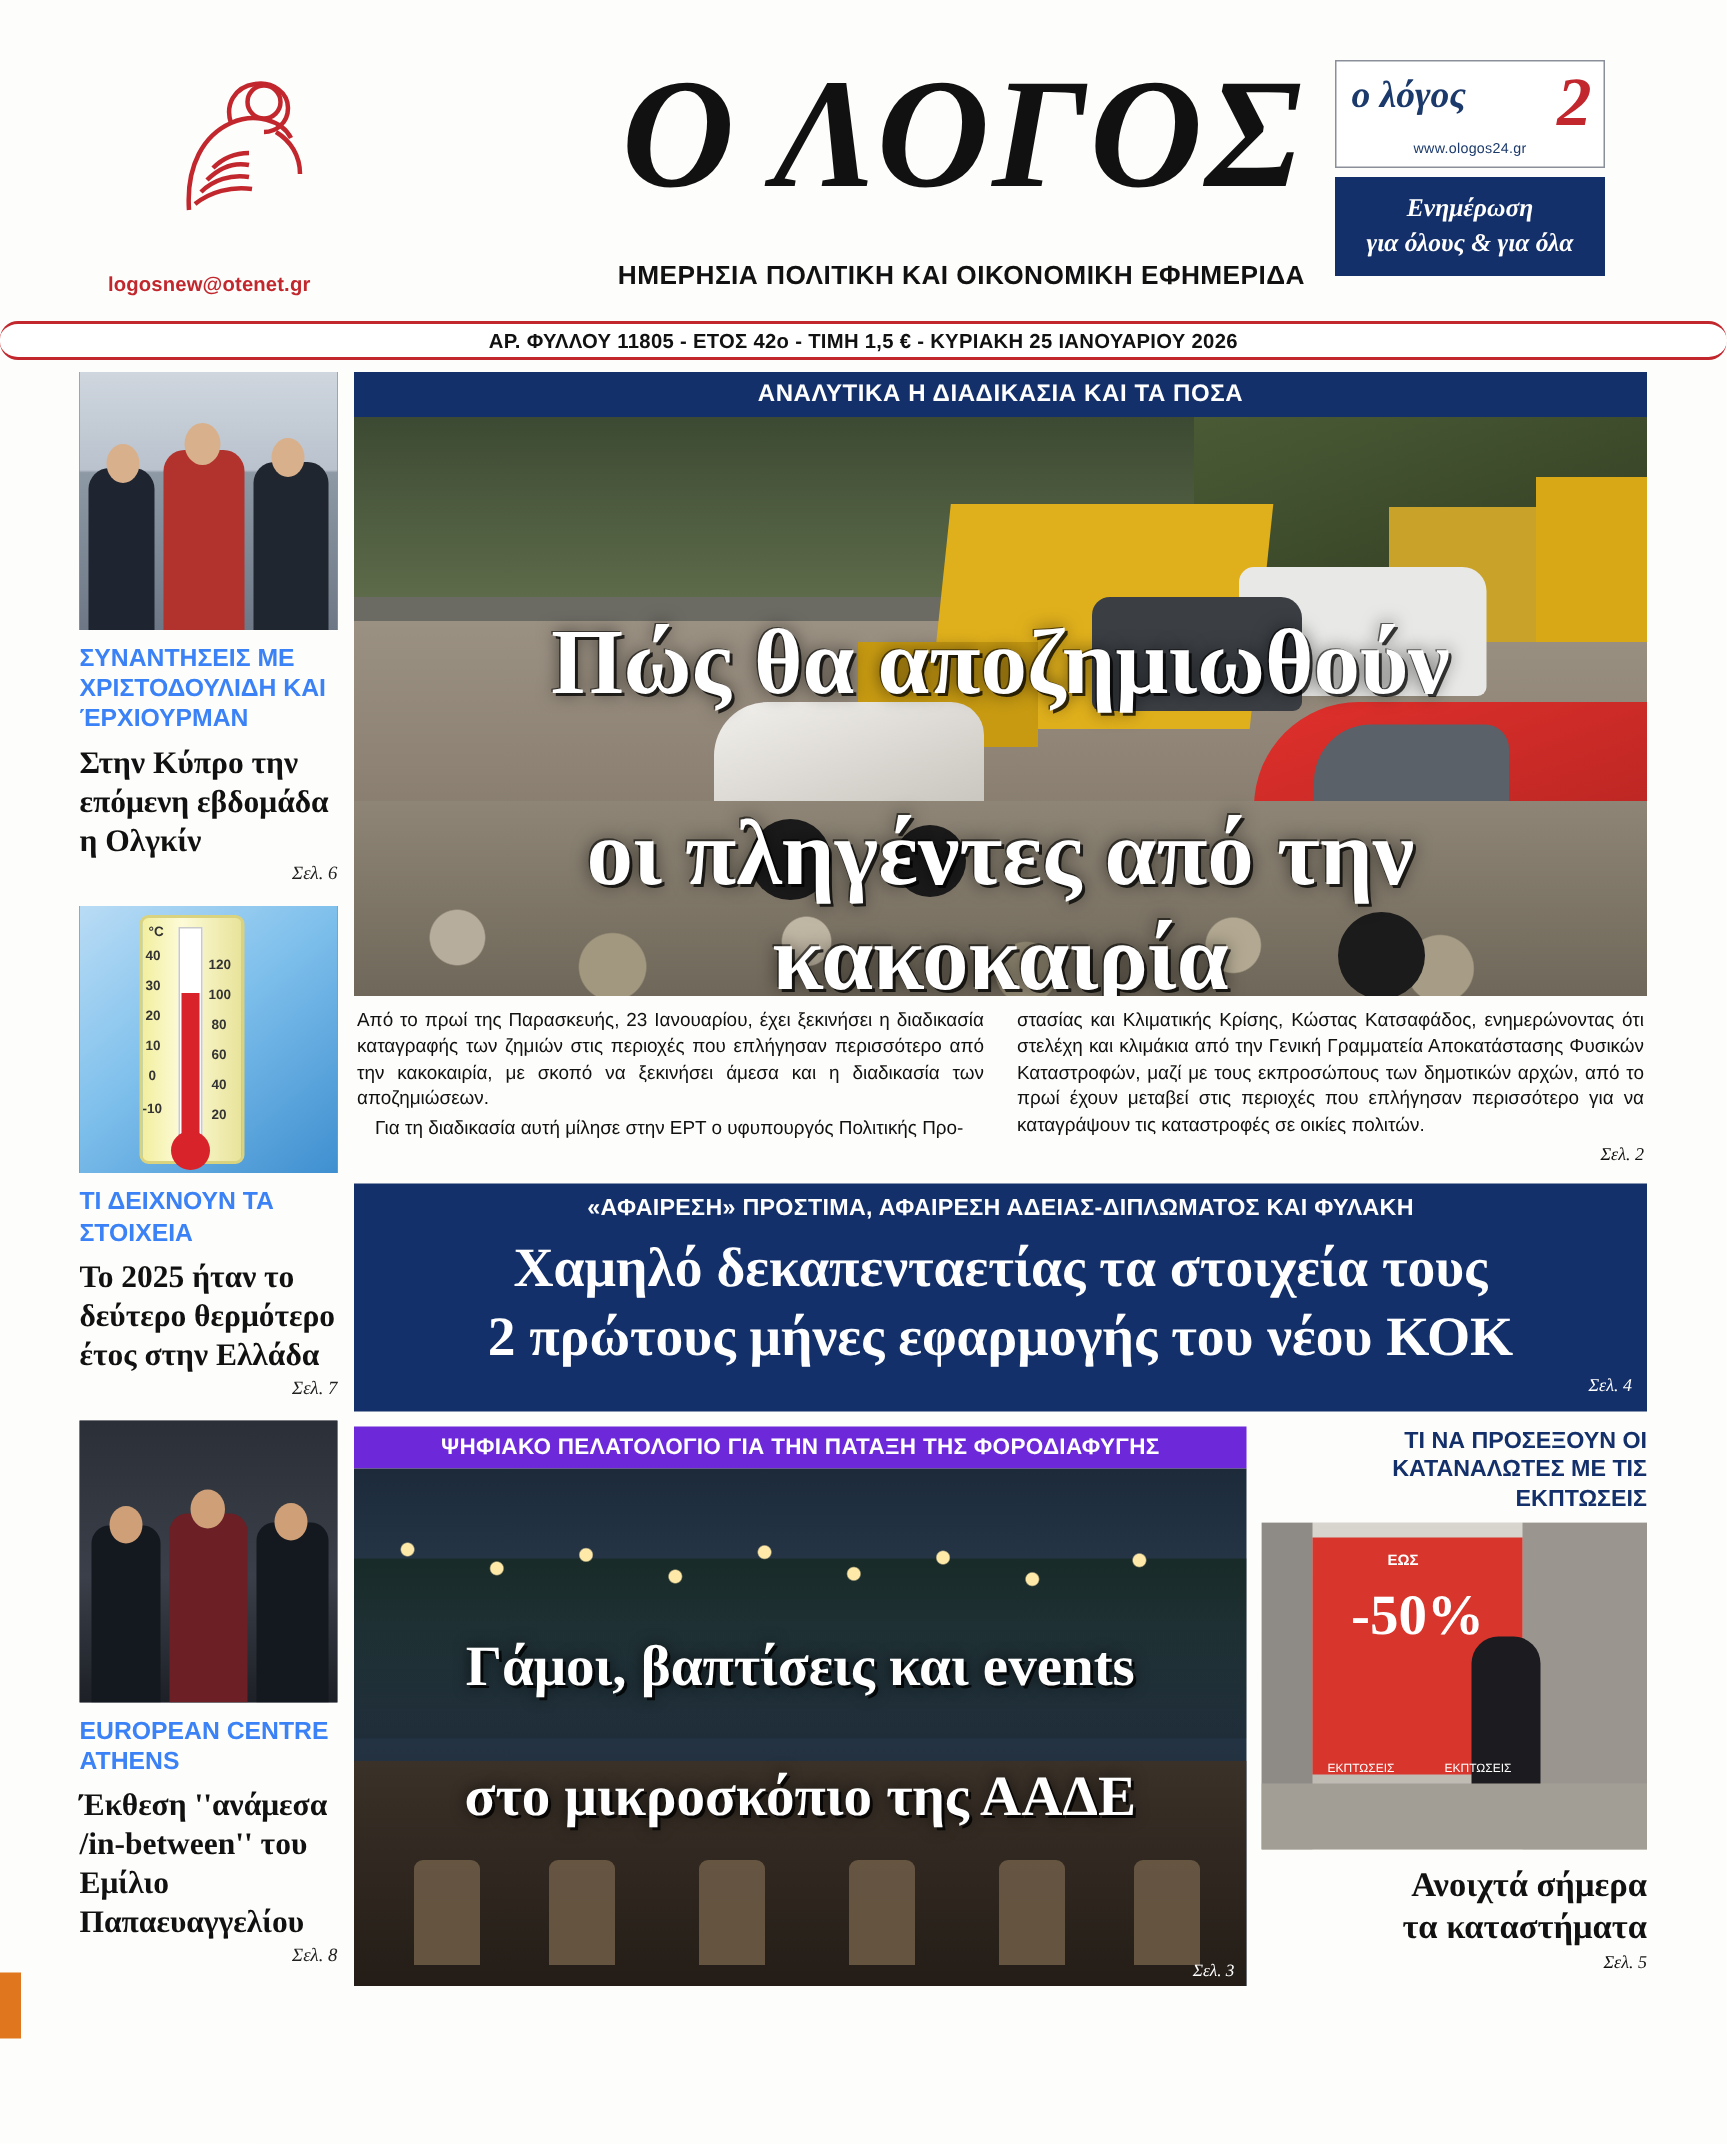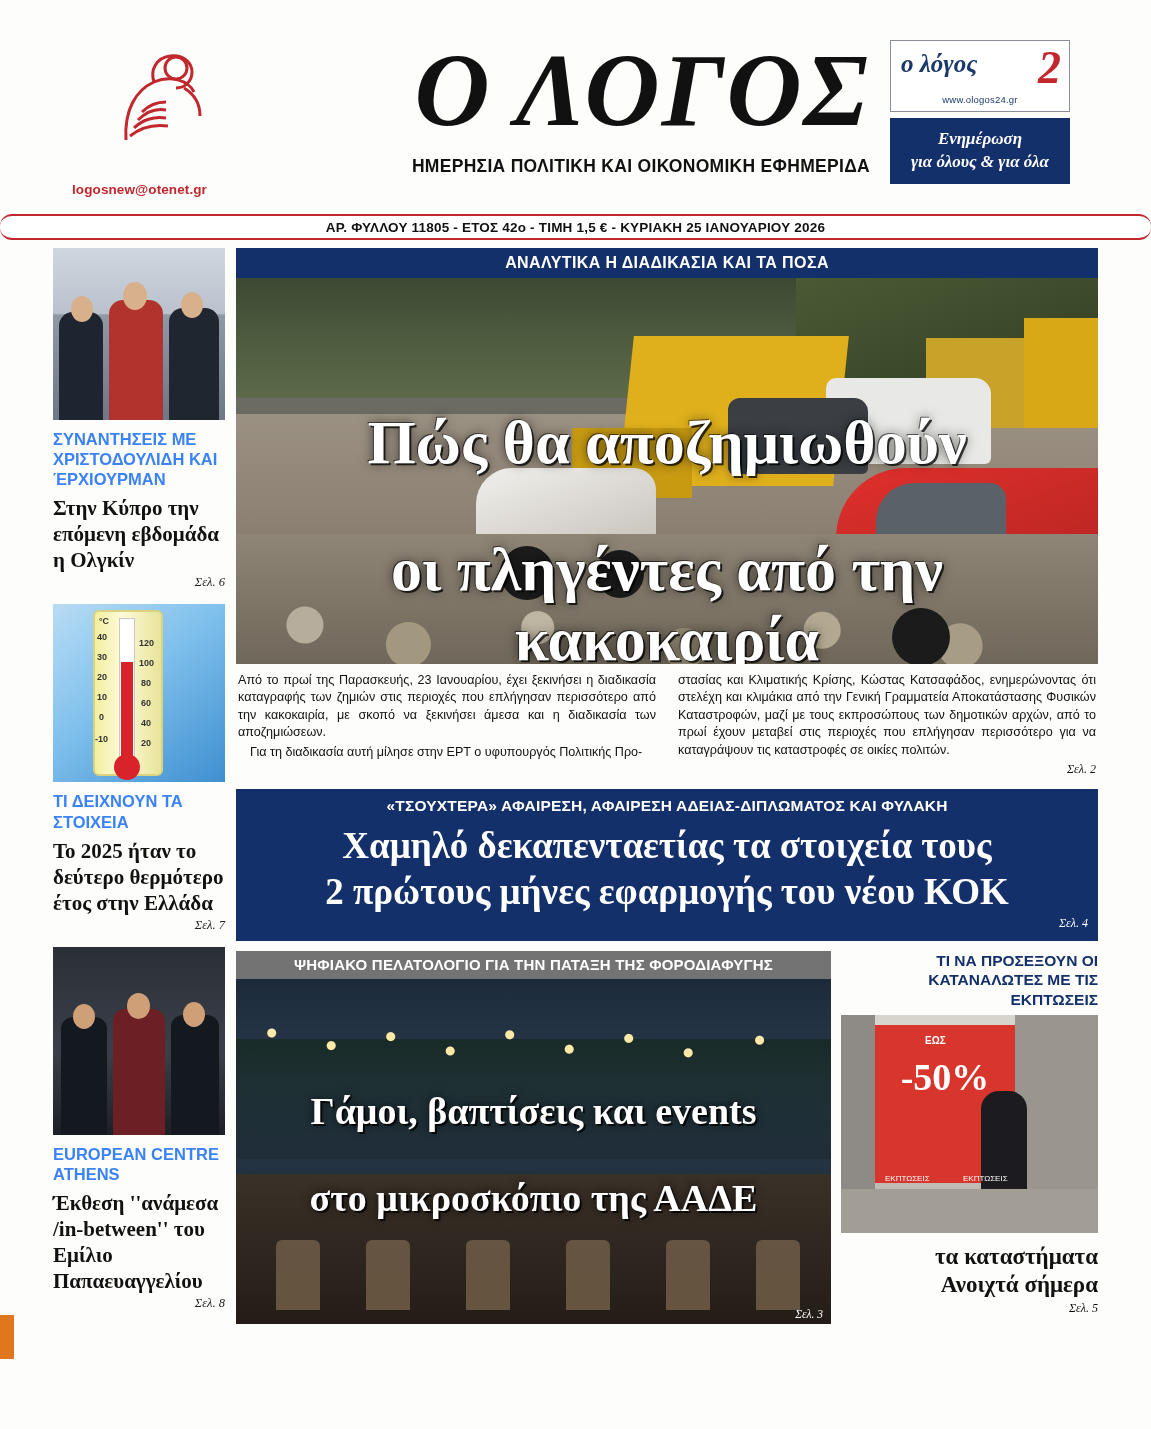--- a/index.html
+++ b/index.html
@@ -25,21 +25,21 @@
     font-size:13.5px; font-weight:bold; color:#c1272d; letter-spacing:0.1px;
   }
   .title-block { position:absolute; left:250px; top:38px; width:620px; text-align:right; }
   .paper-title {
     font-family:"Liberation Serif", serif;
     font-size:104px; font-weight:bold; font-style:italic;
     letter-spacing:2px; line-height:1; color:#111;
     margin:0;
   }
   .paper-sub {
-    margin-top:14px;
+    margin-top:31px;
     font-size:17.5px; font-weight:bold; letter-spacing:0.3px; color:#111;
   }
   .masthead-right { position:absolute; left:890px; top:40px; width:180px; }
   .site-badge {
     border:1.5px solid #8a8f9a; background:#fff; height:72px; position:relative;
     padding:10px 8px 0 10px;
   }
   .site-badge .ologos {
     font-family:"Liberation Serif", serif; font-style:italic; font-weight:bold;
     font-size:25px; color:#1b3a6b; line-height:1;
@@ -229,21 +229,21 @@
   .kok-kicker { text-align:center; font-size:15.5px; font-weight:bold; letter-spacing:0.2px; }
   .kok-head {
     text-align:center; font-family:"Liberation Serif", serif; font-weight:bold;
     font-size:37px; line-height:1.22; margin-top:8px;
   }
   .kok-sel { text-align:right; font-family:"Liberation Serif", serif; font-style:italic; font-size:12px; color:#fff; margin-top:2px; }
 
   .bottom-row { margin-top:10px; display:flex; gap:10px; width:862px; }
   .bl { width:595px; }
   .bl-strip {
-    background:#737373; color:#fff; height:28px; display:flex; align-items:center; justify-content:center;
+    background:#6d28d9; color:#fff; height:28px; display:flex; align-items:center; justify-content:center;
     font-size:15px; font-weight:bold; letter-spacing:0.2px;
   }
   .bl-photo {
     position:relative; width:595px; height:345px; overflow:hidden;
     background:linear-gradient(to bottom,#1c2a3a 0%,#2b3c4e 30%,#22303f 60%,#14202c 100%);
   }
   .bl-photo .lights {
     position:absolute; left:0; top:36px; width:100%; height:90px;
     background:
       radial-gradient(circle at 6% 20%, #ffe9a8 0 4px, transparent 5px),
@@ -443,21 +443,21 @@
         <p>Από το πρωί της Παρασκευής, 23 Ιανουαρίου, έχει ξεκινήσει η διαδικασία καταγραφής των ζημιών στις περιοχές που επλήγησαν περισσότερο από την κακοκαιρία, με σκοπό να ξεκινήσει άμεσα και η διαδικασία των αποζημιώσεων.</p>
         <p class="indent">Για τη διαδικασία αυτή μίλησε στην ΕΡΤ ο υφυπουργός Πολιτικής Προ-</p>
       </div>
       <div class="col">
         <p>στασίας και Κλιματικής Κρίσης, Κώστας Κατσαφάδος, ενημερώνοντας ότι στελέχη και κλιμάκια από την Γενική Γραμματεία Αποκατάστασης Φυσικών Καταστροφών, μαζί με τους εκπροσώπους των δημοτικών αρχών, από το πρωί έχουν μεταβεί στις περιοχές που επλήγησαν περισσότερο για να καταγράψουν τις καταστροφές σε οικίες πολιτών.</p>
         <div class="sel-right">Σελ. 2</div>
       </div>
     </div>
 
     <div class="kok-box">
-      <div class="kok-kicker">«ΤΣΟΥΧΤΕΡΑ» ΑΦΑΙΡΕΣΗ, ΑΦΑΙΡΕΣΗ ΑΔΕΙΑΣ-ΔΙΠΛΩΜΑΤΟΣ ΚΑΙ ΦΥΛΑΚΗ</div>
+      <div class="kok-kicker">«ΑΦΑΙΡΕΣΗ» ΠΡΟΣΤΙΜΑ, ΑΦΑΙΡΕΣΗ ΑΔΕΙΑΣ-ΔΙΠΛΩΜΑΤΟΣ ΚΑΙ ΦΥΛΑΚΗ</div>
       <div class="kok-head">
         <div>Χαμηλό δεκαπενταετίας τα στοιχεία τους</div>
         <div>2 πρώτους μήνες εφαρμογής του νέου ΚΟΚ</div>
       </div>
       <div class="kok-sel">Σελ. 4</div>
     </div>
 
     <div class="bottom-row">
 
       <div class="bl">
@@ -487,22 +487,22 @@
           <div class="frame-r2"></div>
           <div class="shop"></div>
           <div class="tag">ΕΩΣ</div>
           <div class="disc">-50%</div>
           <div class="person"></div>
           <div class="floor"></div>
           <div class="lbl" style="left:44px">ΕΚΠΤΩΣΕΙΣ</div>
           <div class="lbl" style="left:122px">ΕΚΠΤΩΣΕΙΣ</div>
         </div>
         <div class="br-head">
+          <div>Ανοιχτά σήμερα</div>
           <div>τα καταστήματα</div>
-          <div>Ανοιχτά σήμερα</div>
         </div>
         <div class="br-sel">Σελ. 5</div>
       </div>
     </div>
   </div>
 
   <div class="edge-tab"></div>
 </div>
 
 </body></html>

